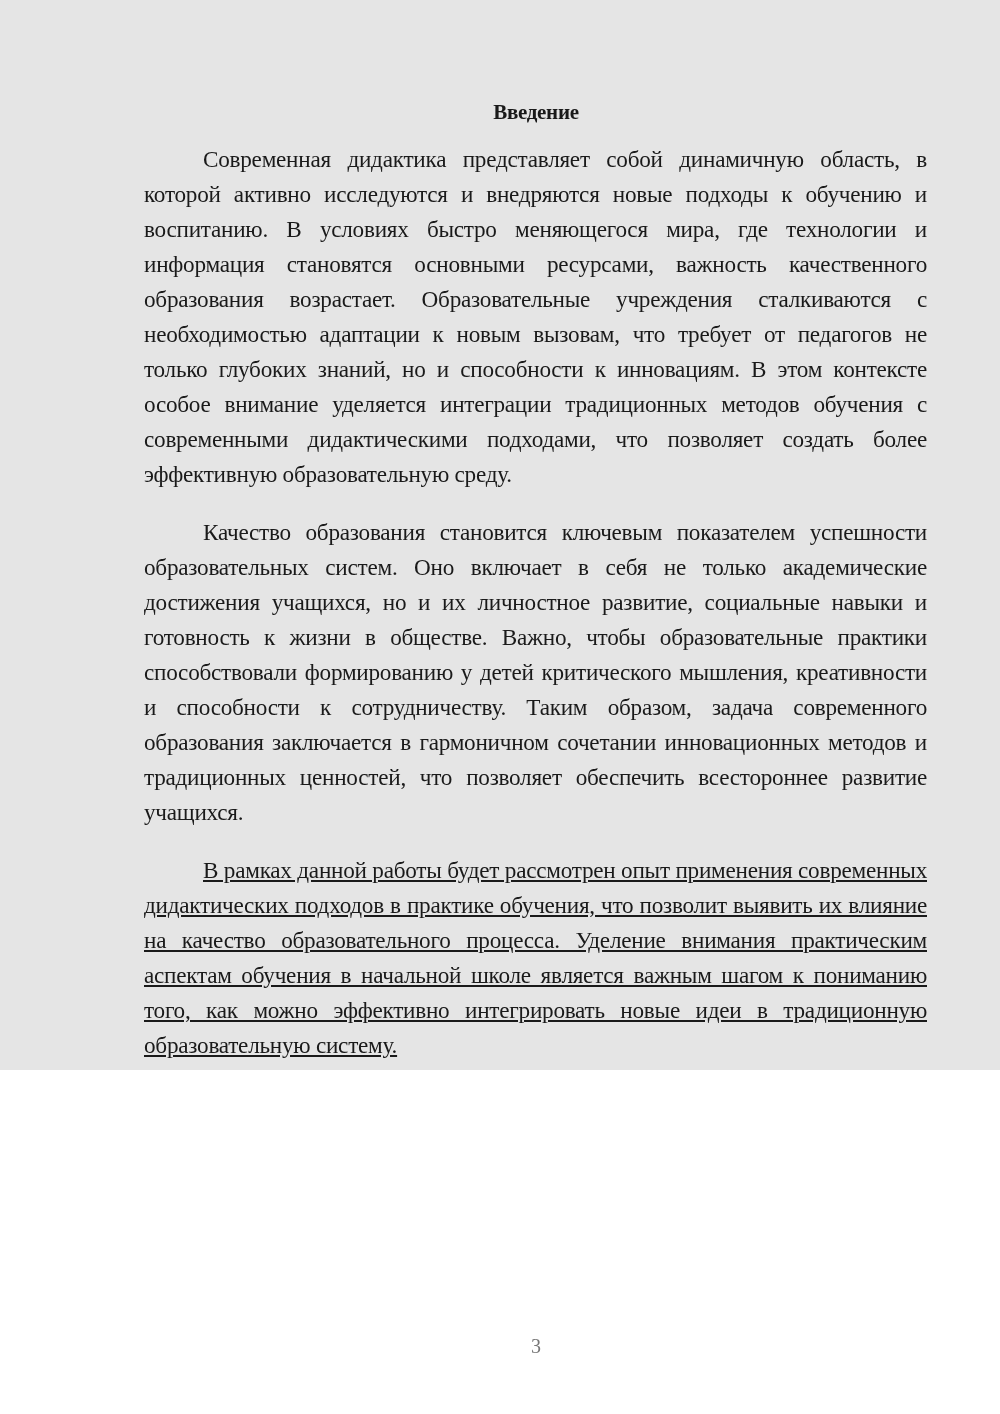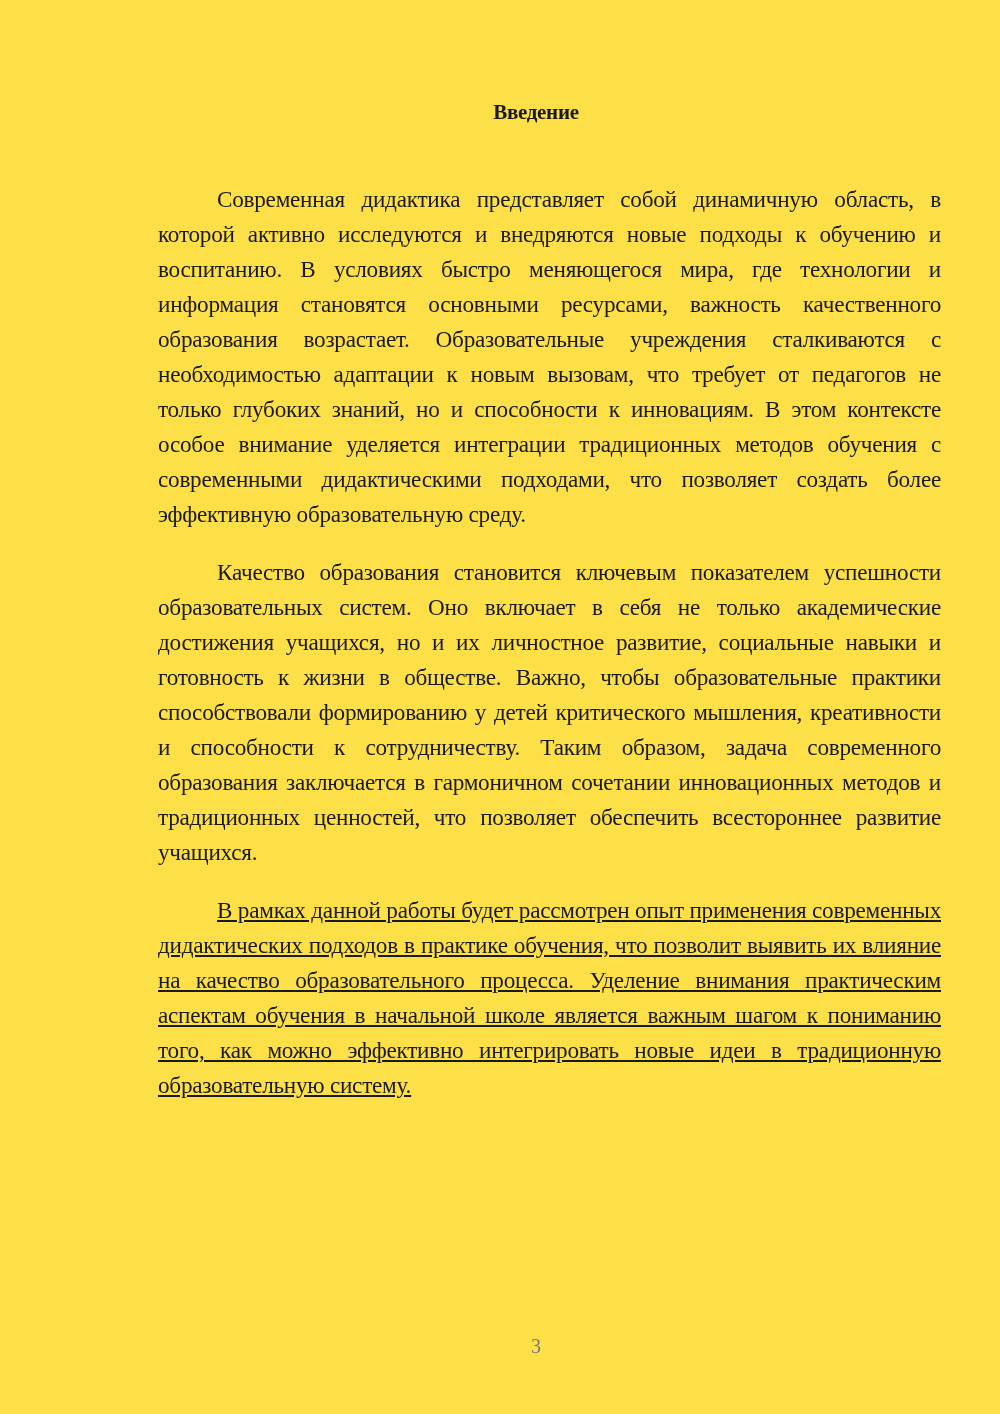--- a/index.html
+++ b/index.html
@@ -13,45 +13,44 @@
       position: relative;
       overflow: hidden;
       font-family: "Liberation Serif", "DejaVu Serif", serif;
       color: #1a1a1a;
     }
     .page {
       position: absolute;
       left: 0;
       top: 0;
       width: 1000px;
-      height: 1414px;
-      background: #fde047;
+      height: 1070px;
+      background: #e5e5e5;
     }
     .heading {
       position: absolute;
       top: 99px;
       left: 0;
       width: 1072px;
       text-align: center;
       font-weight: bold;
       font-size: 21px;
       line-height: 26px;
       letter-spacing: -0.3px;
     }
     .body-text {
       position: absolute;
-      left: 158px;
+      left: 144px;
       width: 783px;
       font-size: 23.2px;
       line-height: 35px;
       text-align: justify;
       text-align-last: left;
       letter-spacing: -0.25px;
       word-spacing: 0px;
-      margin-top: 40px;
     }
     .body-text p {
       margin: 0;
       text-indent: 59px;
     }
     #para1 { top: 142px; }
     #para2 { top: 515px; }
     #para3 { top: 853px; text-decoration: underline; }
     .page-number {
       position: absolute;

